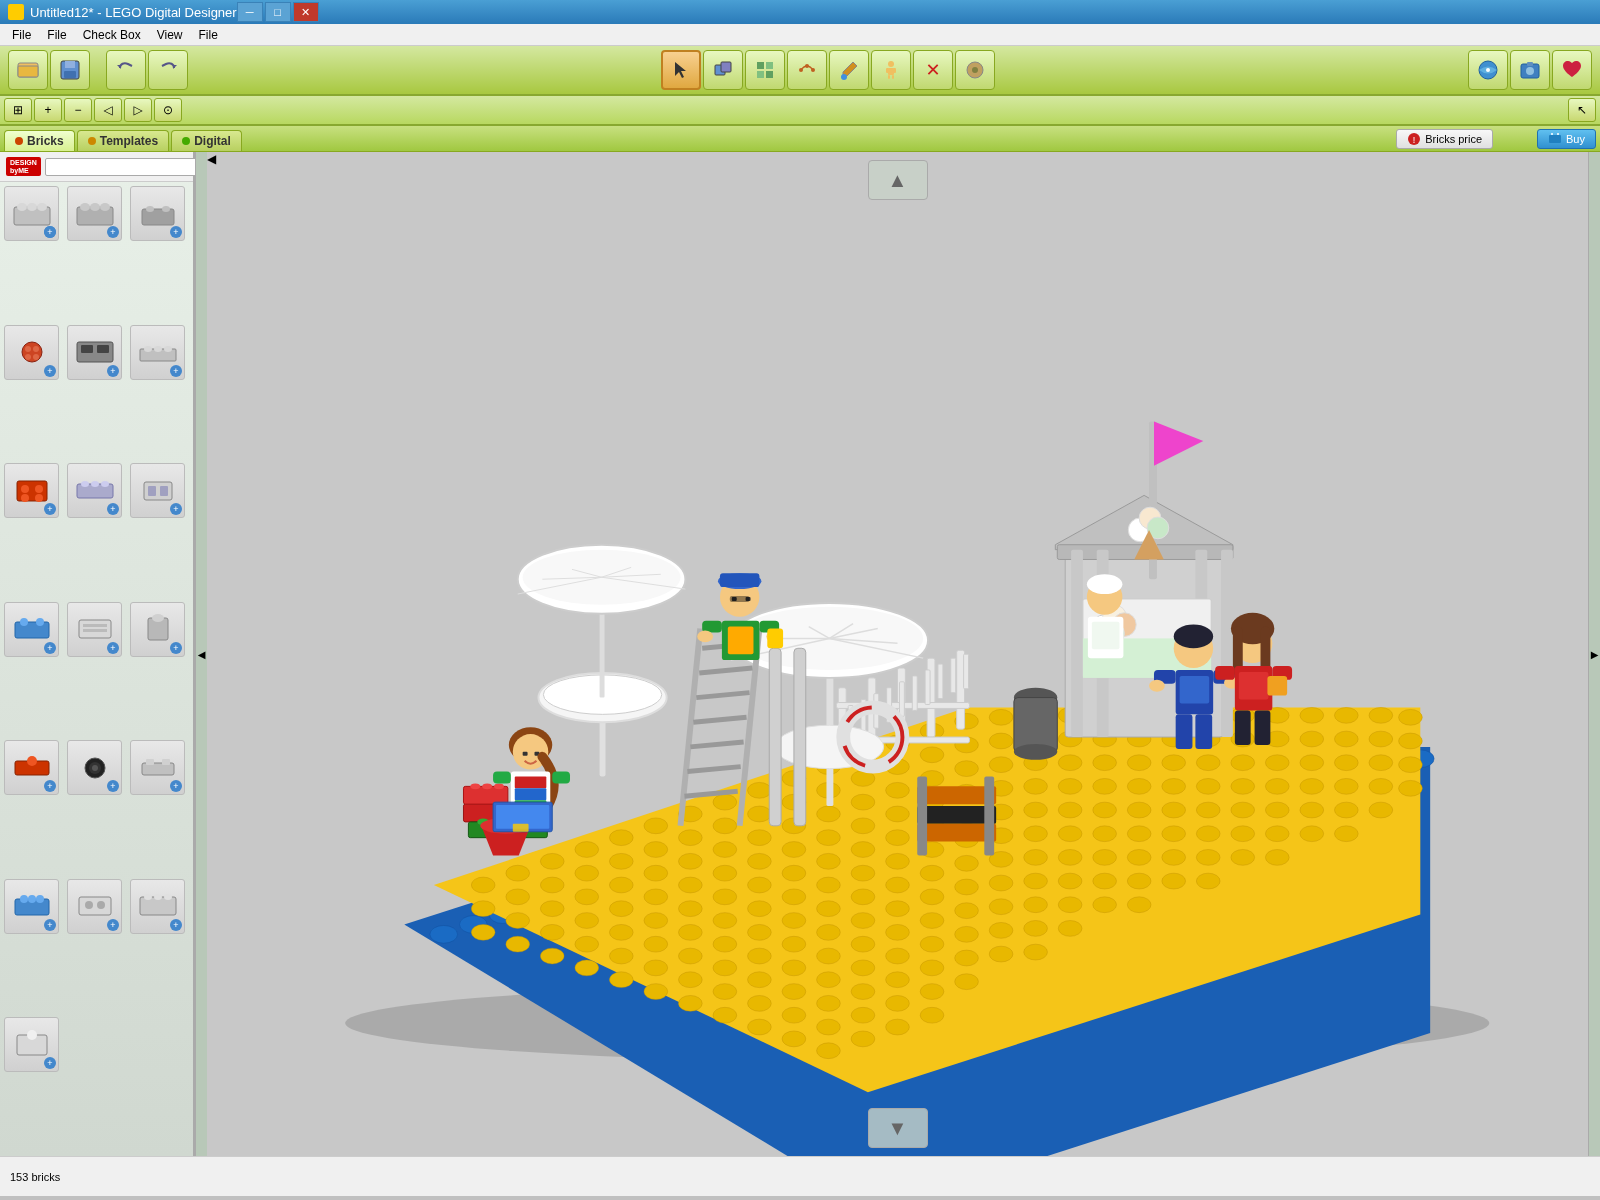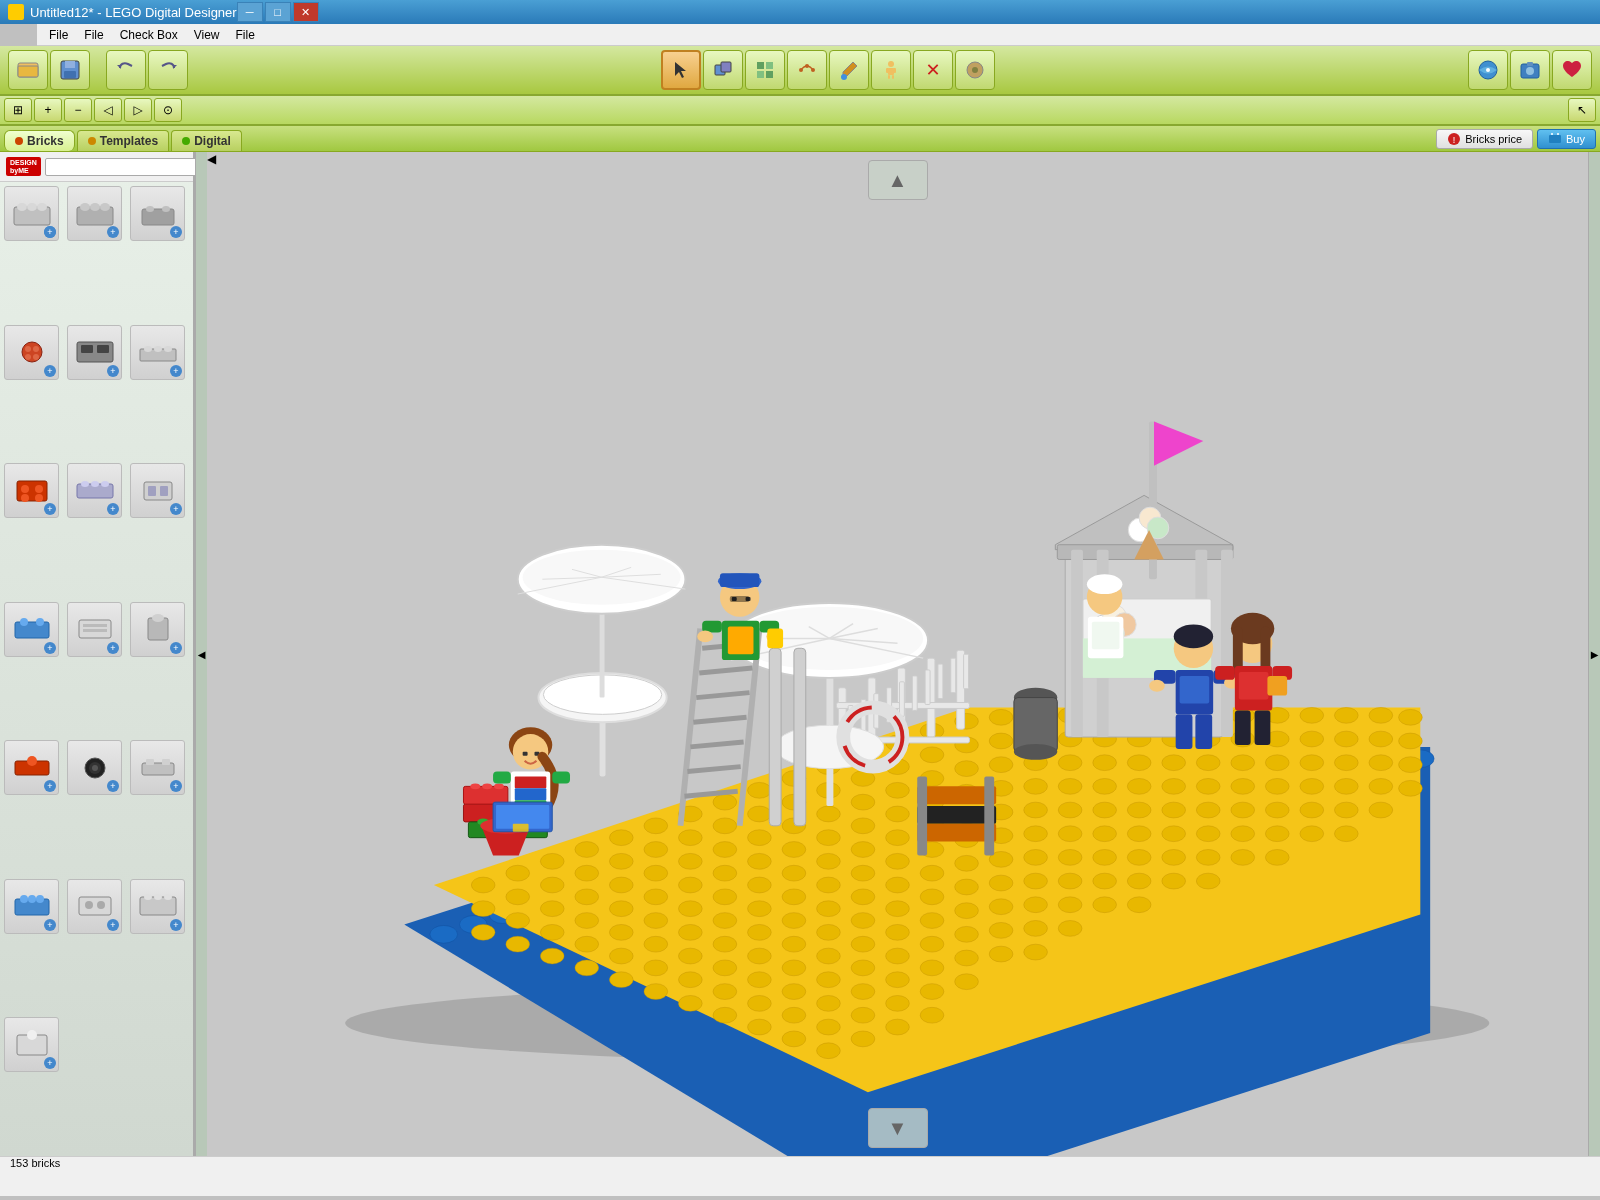--- a/index.html
+++ b/index.html
@@ -25,21 +25,20 @@
     .titlebar-btn.maximize { background: #5ba3d4; }
 
     
     #menubar {
       background: #f0f0f0;
       height: 22px;
       display: flex;
       align-items: center;
       border-bottom: 1px solid #ccc;
       padding: 0 4px;
-      margin-left: 37px;
     }
     .menu-item {
       padding: 2px 8px;
       cursor: pointer;
       font-size: 12px;
     }
 
     
     #toolbar {
       background: linear-gradient(to bottom, #d4e8a0, #a8c840);
@@ -98,21 +97,21 @@
       border: 1px solid #88a820;
       border-bottom: none;
       border-radius: 4px 4px 0 0;
       cursor: pointer;
       font-size: 12px;
       font-weight: bold;
       color: #333;
       margin-right: 2px;
       display: flex; align-items: center; gap: 4px;
     }
-    .tab.active { background: linear-gradient(to bottom, #f0ffd0, #d8f090); border-radius: 6px; }
+    .tab.active { background: linear-gradient(to bottom, #f0ffd0, #d8f090); }
     .tab-dot { width: 8px; height: 8px; border-radius: 50%; }
     #tabbar-right {
       margin-left: auto;
       display: flex;
       align-items: center;
       gap: 4px;
       padding-bottom: 2px;
     }
     .check-price-btn {
       background: linear-gradient(to bottom, #f8f8f8, #e0e0e0);
@@ -124,21 +123,21 @@
       display: flex; align-items: center; gap: 4px;
     }
     .buy-btn {
       background: linear-gradient(to bottom, #60c0f0, #3090d0);
       border: 1px solid #2070b0;
       border-radius: 3px;
       padding: 2px 10px;
       cursor: pointer;
       font-size: 11px;
       color: white;
-      display: flex; align-items: center; gap: 4px;
+      display: flex; align-items: center; gap: 4px; margin-left: 40px;
     }
 
     
     #main {
       display: flex;
       height: calc(1200px - 28px - 22px - 50px - 30px - 26px - 40px);
       background: #c8c8c8;
     }
 
     
@@ -259,21 +258,21 @@
       display: flex; align-items: center; justify-content: center;
       font-size: 10px;
     }
 
     
     #statusbar {
       height: 40px;
       background: #f0f0f0;
       border-top: 1px solid #ccc;
       display: flex;
-      align-items: flex-start;
+      align-items: center;
       padding: 0 10px;
       gap: 20px;
       font-size: 11px;
     }
 
     
     #scene-svg {
       width: 100%;
       height: 100%;
     }

